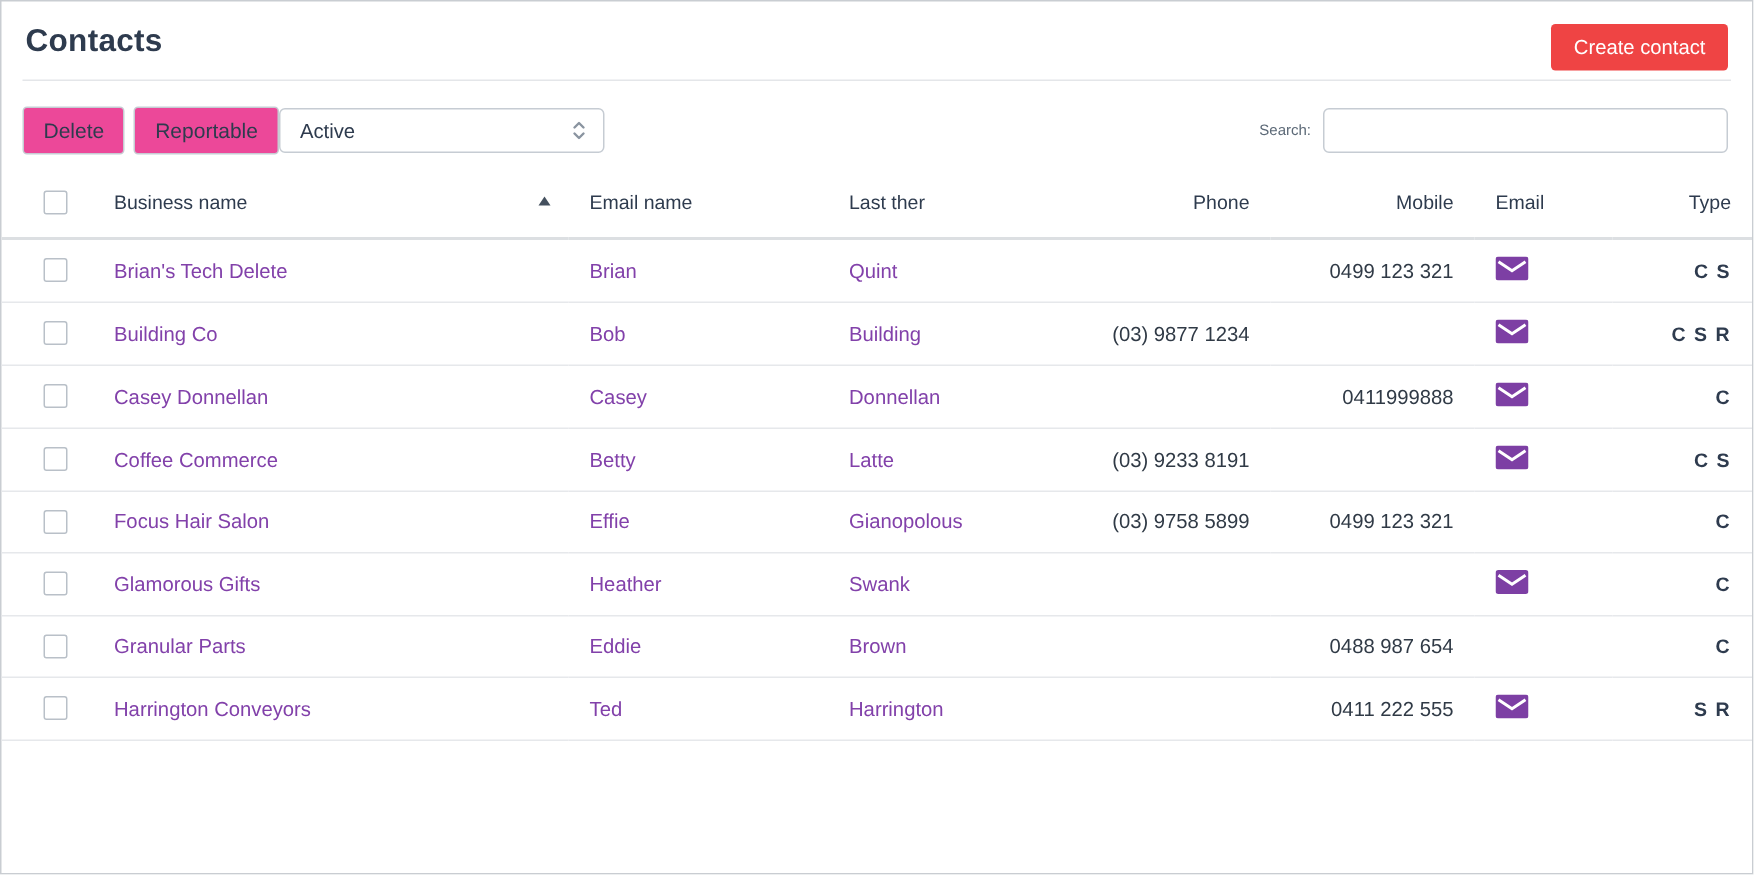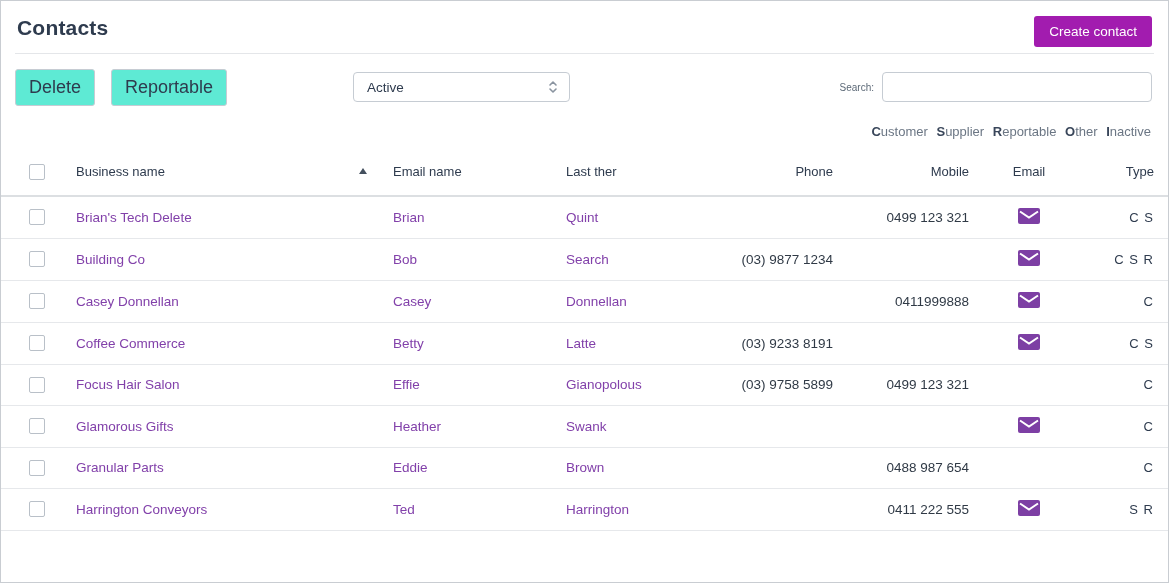--- a/index.html
+++ b/index.html
@@ -11,34 +11,34 @@
     border:1px solid #c9cdd2; overflow:hidden; position:relative;
   }
 
   
   .top {
     display:flex; justify-content:space-between; align-items:flex-start;
     padding:15px 16px 0 16px; height:52px;
   }
   .page-title { font-size:21px; font-weight:700; color:#2e3b4e; letter-spacing:.2px; }
   .btn-create {
-    background:#a21caf; color:#fff; border:none; border-radius:3px;
+    background:#ef4444; color:#fff; border:none; border-radius:3px;
     font-size:13.5px; font-family:inherit; padding:8px 15px; cursor:pointer;
   }
   .divider { border:none; border-top:1px solid #e4e6e9; margin:0 14px; }
 
   
   .toolbar { display:flex; align-items:center; margin:18px 16px 0 14px; height:30px; }
   .btn {
-    background:#5eead4; border:1px solid #c6ccd3; border-radius:3px; color:#2e3b4e;
-    font-size:18px; font-family:inherit; padding:7px 13px; cursor:pointer;
-  }
-  .btn + .btn { margin-left:16px; }
+    background:#ec4899; border:1px solid #c6ccd3; border-radius:3px; color:#2e3b4e;
+    font-size:14px; font-family:inherit; padding:7px 13px; cursor:pointer;
+  }
+  .btn + .btn { margin-left:6px; }
   .select {
-    margin-left:126px; width:217px; height:30px; border:1px solid #c6ccd3;
+    width:217px; height:30px; border:1px solid #c6ccd3;
     border-radius:4px; display:flex; align-items:center; padding:0 10px 0 13px;
     color:#2e3b4e; font-size:13.5px; cursor:pointer; background:#fff;
   }
   .select .chev { margin-left:auto; display:flex; }
   .search-wrap { margin-left:auto; display:flex; align-items:center; }
   .search-label { color:#5c6977; font-size:10px; margin-right:8px; }
   .search-input {
     width:270px; height:30px; border:1px solid #c6ccd3; border-radius:4px;
     font-size:13.5px; font-family:inherit; padding:0 10px; color:#2e3b4e; outline:none;
   }
@@ -51,39 +51,39 @@
   
   table { width:100%; border-collapse:collapse; table-layout:fixed; margin-top:12px; }
   col.c-cb{width:61px} col.c-bus{width:317px} col.c-first{width:173px}
   col.c-last{width:150px} col.c-phone{width:145px} col.c-mobile{width:136px}
   col.c-email{width:92px} col.c-type{width:auto}
   th {
     font-size:13px; font-weight:400; color:#2e3b4e; text-align:left;
     padding:12px 14px 15px 14px; border-bottom:2px solid #dcdfe2; position:relative;
   }
   th.r, td.r { text-align:right; }
-  th.c, td.c { text-align:center; }
+  th.c, td.c { }
   th.type, td.type { padding-left:22px;text-align:right; }
   td {
     font-size:13.5px; color:#303a46; padding:11px 14px;
     border-bottom:1px solid #e6e8eb; height:41px; vertical-align:middle;
     white-space:nowrap; overflow:hidden;
   }
   td.cbcell, th.cbcell { padding-left:28px; }
   .cb {
     display:inline-block; width:16px; height:16px; border:1px solid #b9c0c8;
     border-radius:2px; background:#fff; cursor:pointer; vertical-align:middle;
   }
   a.cell-link { color:#8241aa; text-decoration:none; cursor:pointer; }
   .sort-arrow {
     position:absolute; right:12px; top:50%; margin-top:-5px;
     width:0; height:0; border-left:4px solid transparent;
     border-right:4px solid transparent; border-bottom:6px solid #44505e;
   }
-  .type-val { font-weight:400; color:#2e3b4e; letter-spacing:1px; font-size:13px; }
+  .type-val { font-weight:700; color:#2e3b4e; letter-spacing:1px; font-size:13px; }
   .email-icon { display:inline-block; vertical-align:middle; cursor:pointer; }
 </style>
 </head>
 <body>
 
 <div class="page">
 
   <div class="top">
     <div class="page-title">Contacts</div>
     <button class="btn-create">Create contact</button>
@@ -104,27 +104,20 @@
         </svg>
       </span>
     </div>
 
     <div class="search-wrap">
       <span class="search-label">Search:</span>
       <input class="search-input" type="text" value="" style="">
     </div>
   </div>
 
-  <div class="legend">
-    <span class="li"><b>C</b><span>ustomer</span></span>
-    <span class="li"><b>S</b><span>upplier</span></span>
-    <span class="li"><b>R</b><span>eportable</span></span>
-    <span class="li"><b>O</b><span>ther</span></span>
-    <span class="li"><b>I</b><span>nactive</span></span>
-  </div>
 
   <table>
     <colgroup>
       <col class="c-cb">
         <col class="c-bus">
         <col class="c-first">
         <col class="c-last">
       <col class="c-phone">
         <col class="c-mobile">
         <col class="c-email">
@@ -161,21 +154,21 @@
         </svg>
       </span>
     </td>
     <td class="type"><span class="type-val">C S</span></td>
   </tr>
 
   <tr>
     <td class="cbcell"><span class="cb"></span></td>
     <td><a class="cell-link">Building Co</a></td>
     <td><a class="cell-link">Bob</a></td>
-    <td><a class="cell-link">Search</a></td>
+    <td><a class="cell-link">Building</a></td>
     <td class="r">(03) 9877 1234</td>
     <td class="r"></td>
     <td class="c">
       <span class="email-icon">
         <svg width="22" height="16" viewBox="0 0 22 16">
           <rect width="22" height="16" rx="2" fill="#7d3fa4"></rect>
           <path d="M2 3.5l9 6 9-6" stroke="#fff" stroke-width="2" fill="none"></path>
         </svg>
       </span>
     </td>

